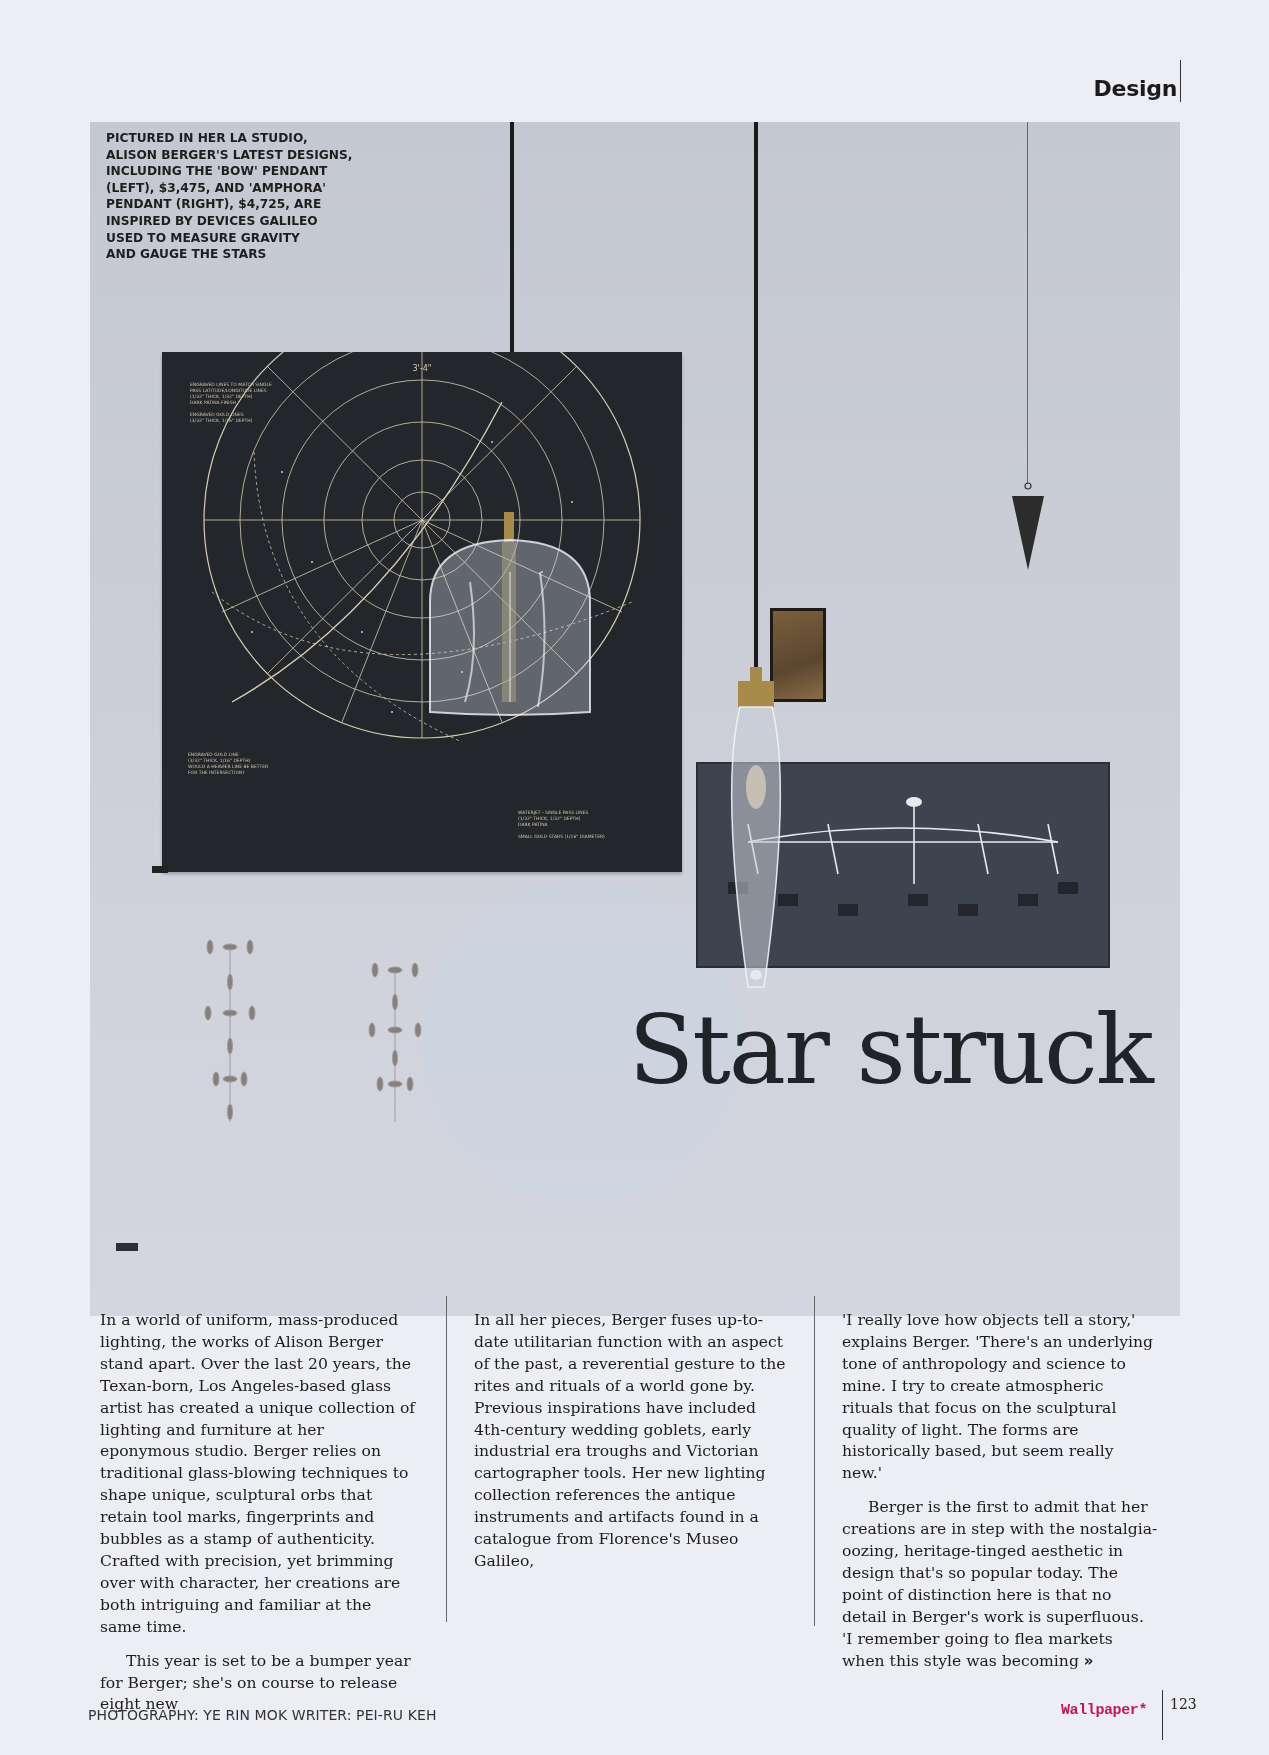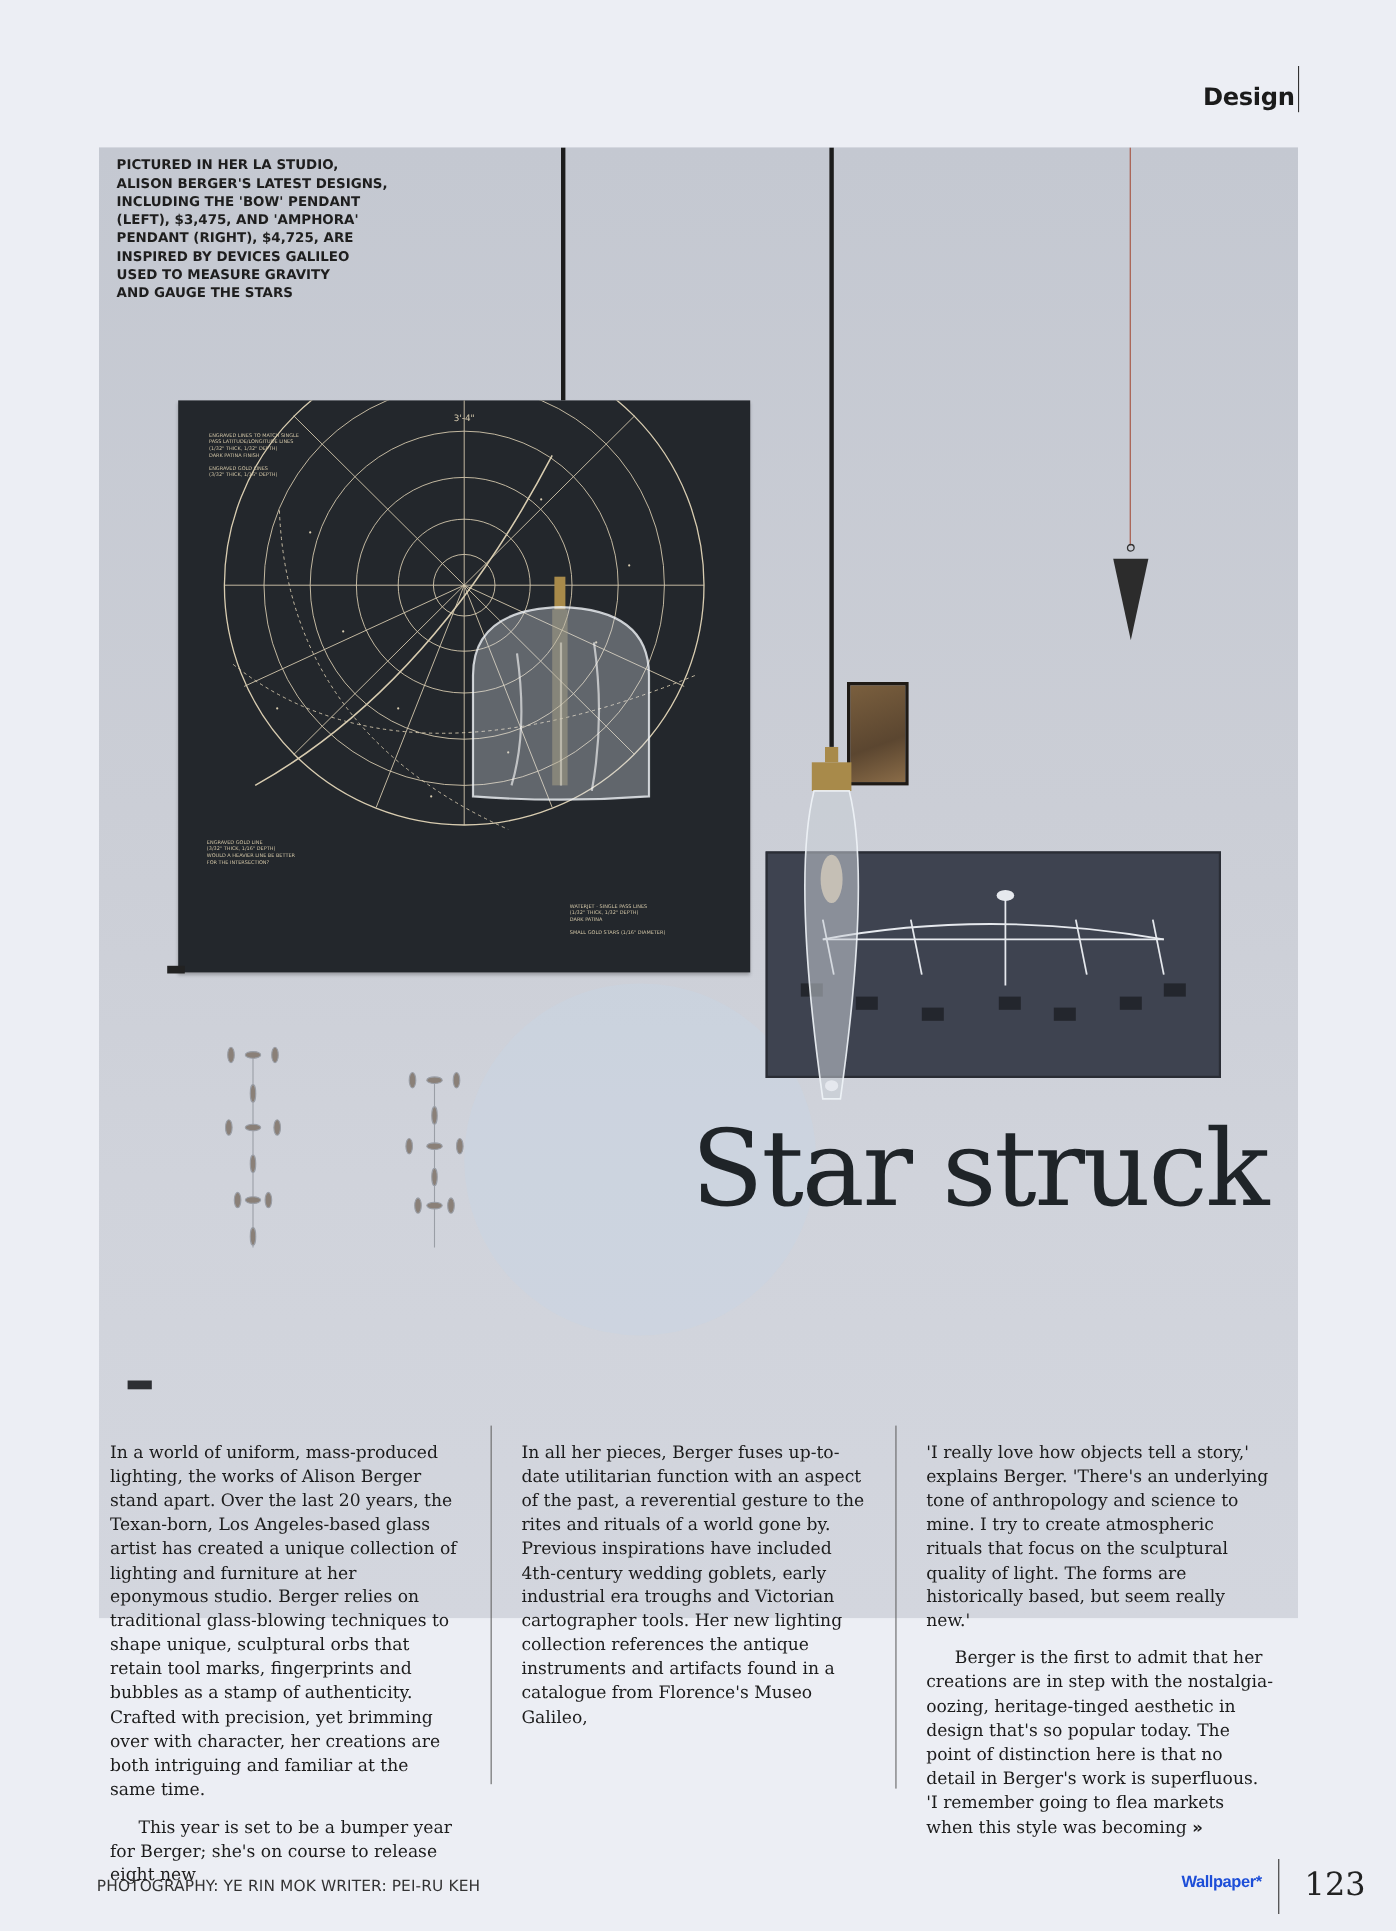--- a/index.html
+++ b/index.html
@@ -11,21 +11,21 @@
   }
   .section-label {
     position: absolute; top: 76px; right: 92px;
     font-family: "DejaVu Sans", sans-serif; font-weight: bold;
     font-size: 22px; color: #1b1b1b; letter-spacing: -0.3px;
   }
   .section-rule {
     position: absolute; top: 60px; left: 1180px; width: 1px; height: 42px; background: #333;
   }
   .photo {
-    position: absolute; left: 90px; top: 134px; width: 1090px; height: 1337px;
+    position: absolute; left: 90px; top: 122px; width: 1090px; height: 1194px;
     background: linear-gradient(180deg, #c4c8d1 0%, #cbced6 45%, #d0d3db 70%, #d3d6de 100%);
     overflow: hidden;
   }
   .caption {
     position: absolute; left: 16px; top: 8px; width: 260px;
     font-family: "DejaVu Sans", sans-serif; font-weight: bold;
     font-size: 12.2px; line-height: 16.6px; color: #1e1e1e; text-transform: uppercase;
     white-space: pre-line;
   }
   .star-chart {
@@ -79,27 +79,27 @@
   .col-rule { position: absolute; top: 1296px; width: 1px; height: 154px; background: #666; }
   .col-rule.r1 { left: 446px; height: 326px; }
   .col-rule.r2 { left: 814px; height: 330px; }
   .cont-arrow { font-family: "DejaVu Sans", sans-serif; font-weight: bold; font-size: 15px; }
   .credits {
     position: absolute; left: 88px; top: 1707px;
     font-family: "DejaVu Sans", sans-serif; font-size: 14px; color: #333; letter-spacing: 0.1px;
   }
   .brand {
     position: absolute; right: 122px; top: 1702px;
-    font-family: Liberation Sans, sans-serif; font-weight: bold; font-size: 15px; color: #1d4ed8;
+    font-family: Liberation Mono, monospace; font-weight: bold; font-size: 15px; color: #be185d;
     letter-spacing: -0.4px;
   }
   .folio-rule { position: absolute; left: 1162px; top: 1690px; width: 1px; height: 50px; background: #333; }
   .folio {
     position: absolute; left: 1170px; top: 1696px;
-    font-family: "DejaVu Serif", serif; font-size: 29px; color: #222; margin-left: 16px;
+    font-family: "DejaVu Serif", serif; font-size: 14px; color: #222;
   }
 </style>
 </head>
 <body>
 
 <div class="section-label">Design</div>
 <div class="section-rule"></div>
 
 <div class="photo">
   <div class="watermark-disc"></div>

